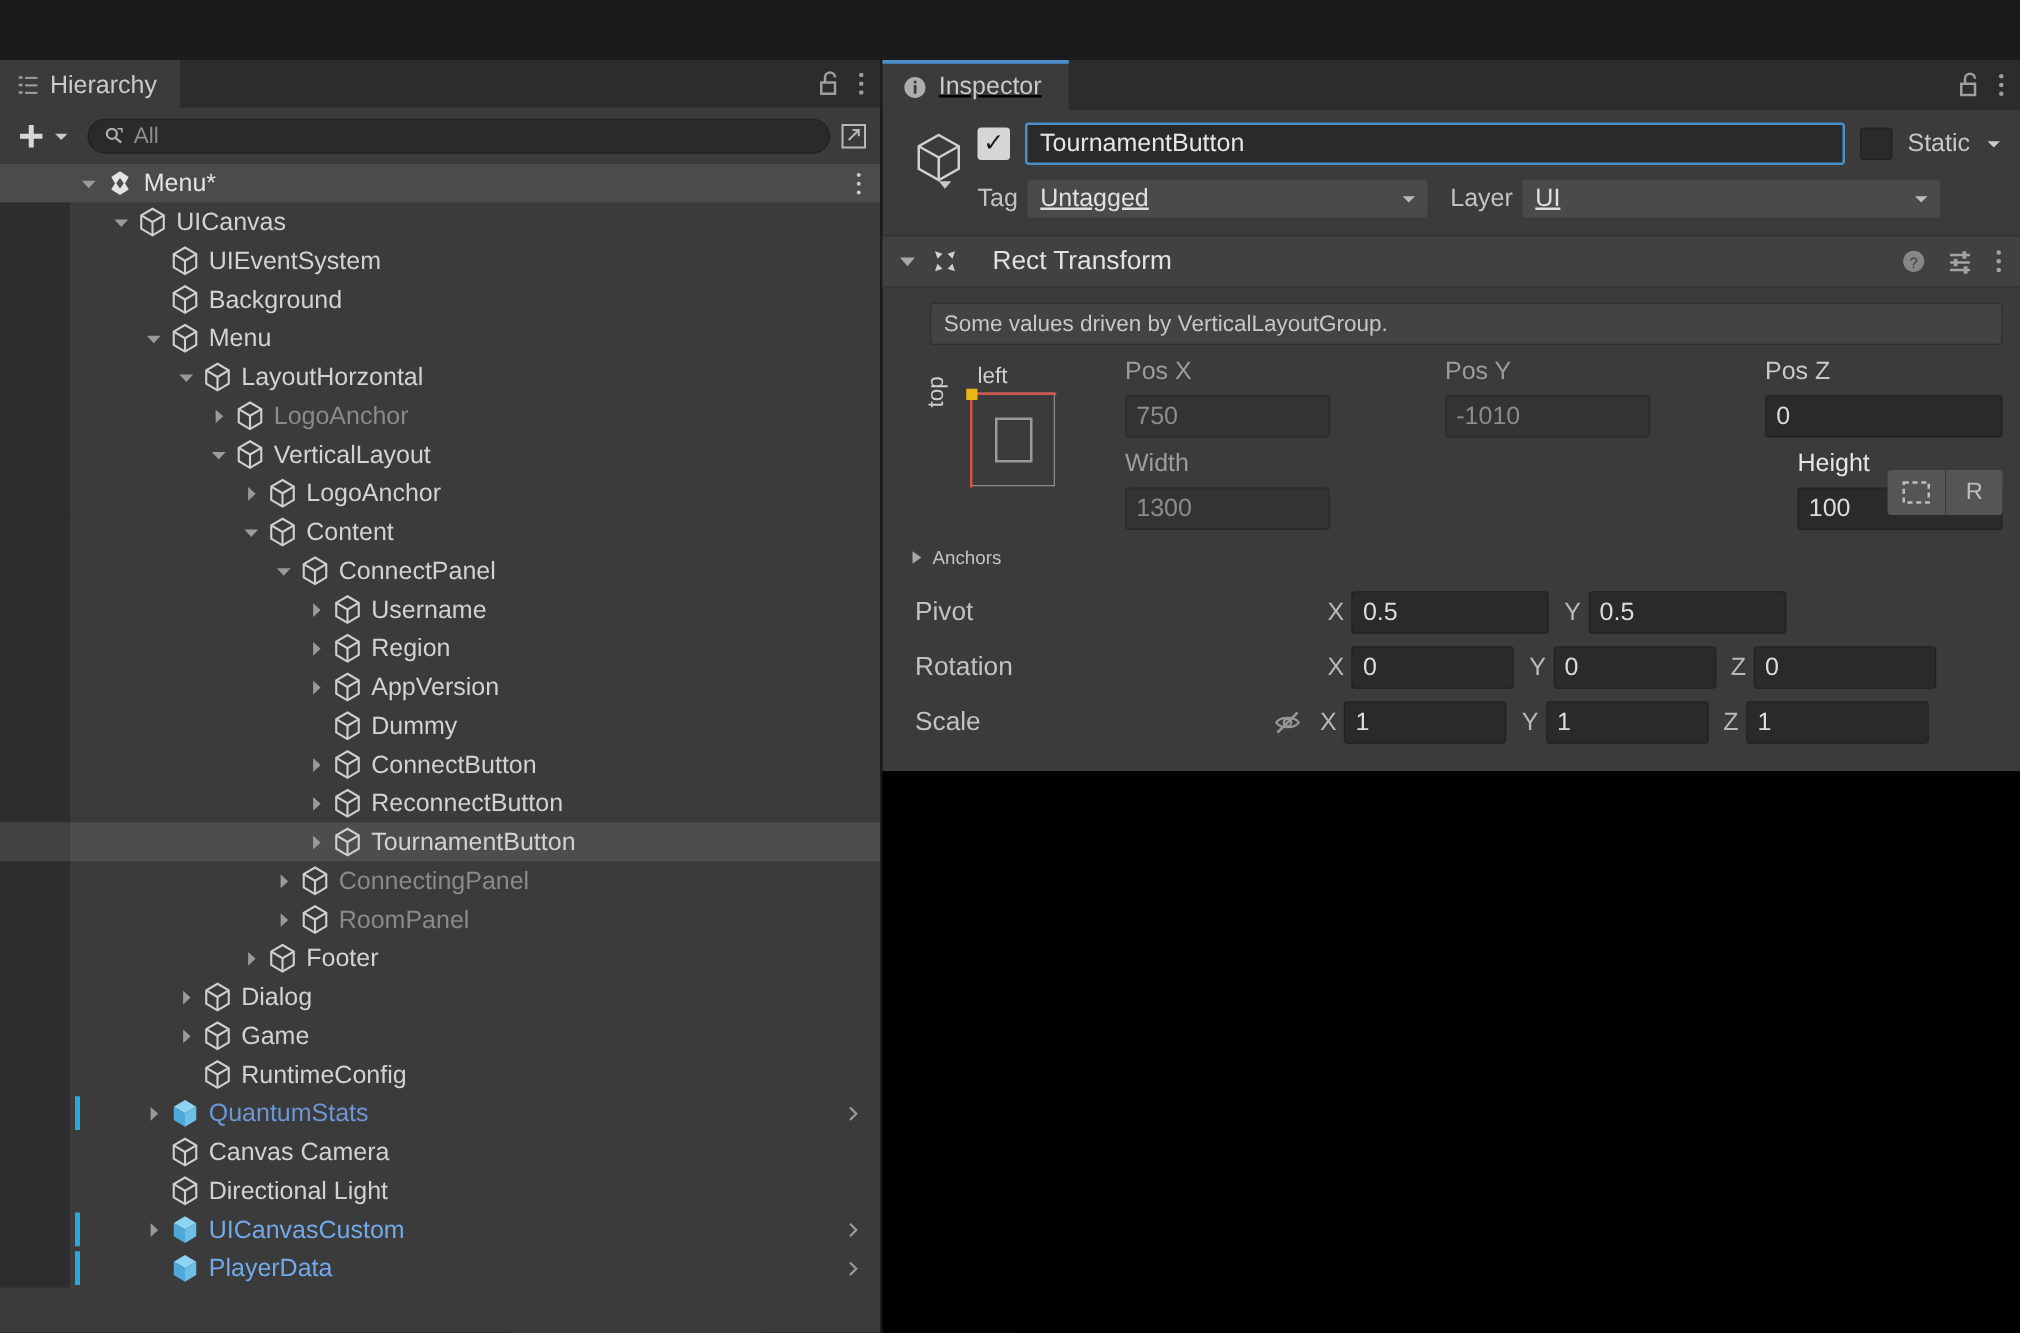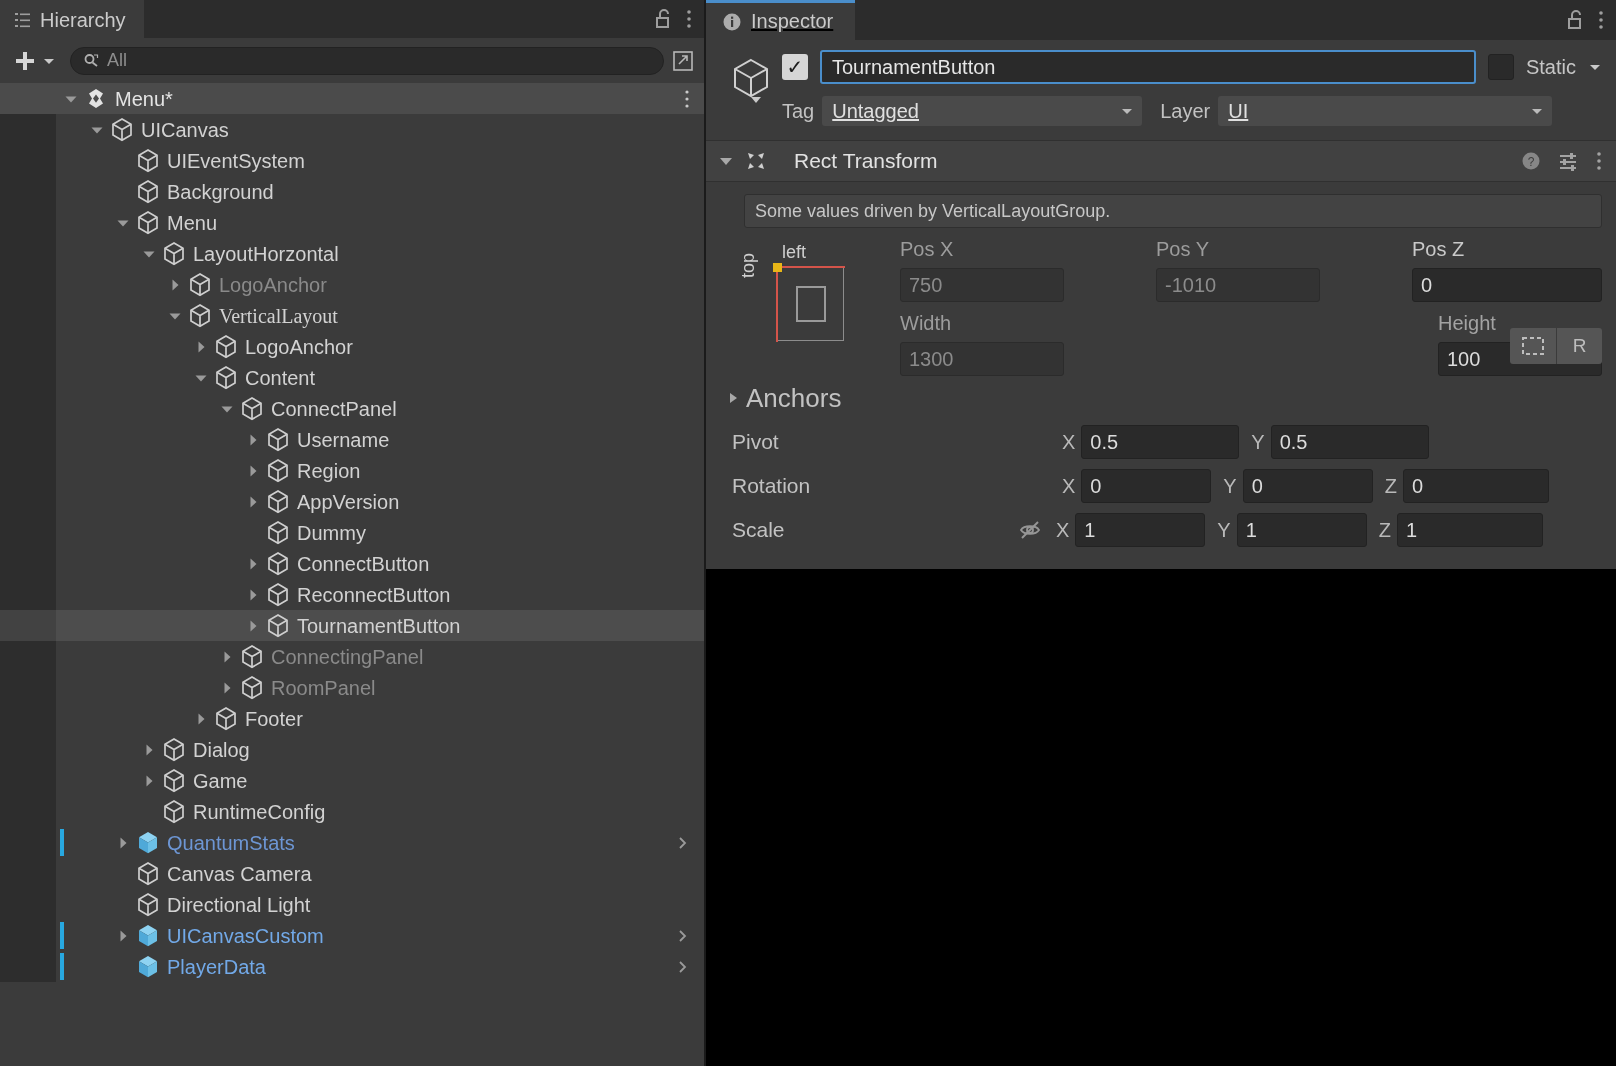--- a/index.html
+++ b/index.html
@@ -2,21 +2,21 @@
 <html><head>
 <meta charset="utf-8">
 <style>
   * { box-sizing: border-box; margin: 0; padding: 0; }
   html, body {
     width: 1616px; height: 1066px;
     background: #1b1b1b;
     font-family: "Liberation Sans", sans-serif;
     overflow: hidden;
   }
-  .root { position: relative; width: 1616px; height: 854px; display: flex; }
+  .root { position: relative; width: 1616px; height: 854px; display: flex; margin-top: 48px; }
 
   
   .hierarchy {
     width: 706px; height: 1066px;
     background: #3b3b3b;
     position: relative;
     border-right: 2px solid #1b1b1b;
   }
   .tabstrip {
     height: 38px; background: #2c2c2c; position: relative;
@@ -351,21 +351,21 @@
               <svg width="24" height="26" viewBox="0 0 24 26">
                 <path d="M12 2 L21 7.3 L21 18 L12 23.3 L3 18 L3 7.3 Z" fill="none" stroke="#cfcfcf" stroke-width="1.7"></path>
                 <path d="M12 23.3 L12 12.6 M12 12.6 L3 7.3 M12 12.6 L21 7.3" fill="none" stroke="#cfcfcf" stroke-width="1.7"></path>
               </svg>
             </span>
             <span class="lbl">LogoAnchor</span>
           </div>
         </div>
         <div class="row">
           <div class="gutter"></div>
-          <div class="content" style="margin-left: 164px; font-family: Liberation Serif, serif;">
+          <div class="content" style="margin-left: 164px;">
             <span class="tri">
               <svg width="16" height="16" viewBox="0 0 16 16">
                 <path d="M2.5 5.5 L8 11.5 L13.5 5.5 Z" fill="#9a9a9a"></path>
               </svg>
             </span>
             <span class="cube">
               <svg width="24" height="26" viewBox="0 0 24 26">
                 <path d="M12 2 L21 7.3 L21 18 L12 23.3 L3 18 L3 7.3 Z" fill="none" stroke="#cfcfcf" stroke-width="1.7"></path>
                 <path d="M12 23.3 L12 12.6 M12 12.6 L3 7.3 M12 12.6 L21 7.3" fill="none" stroke="#cfcfcf" stroke-width="1.7"></path>
               </svg>
@@ -883,21 +883,21 @@
               <div class="flabel" style="color:#c9c9c9">Pos Z</div>
               <div class="finput">0</div>
             </div>
           </div>
           <div class="frow" style="margin-top:10px">
             <div class="fcol">
               <div class="flabel">Width</div>
               <div class="finput driven">1300</div>
             </div>
             <div class="fcol">
-              <div class="flabel" style="color:#a3a3a3">Height</div>
+              <div class="flabel" style="color:#e5e5e5">Height</div>
               <div class="finput">100</div>
             </div>
           </div>
           <div class="btn-pair">
             <div class="sq-btn">
               <svg width="24" height="20" viewBox="0 0 24 20">
                 <g stroke="#bdbdbd" stroke-width="2" fill="none" stroke-dasharray="4 3">
                   <rect x="2" y="2" width="20" height="16"></rect>
                 </g>
               </svg>
@@ -906,21 +906,21 @@
           </div>
         </div>
       </div>
 
       <div class="anchors-row">
         <span>
           <svg width="14" height="14" viewBox="0 0 14 14">
               <path d="M4 2 L11 7 L4 12 Z" fill="#a8a8a8"></path>
             </svg>
         </span>
-        <span class="fld-lbl" style="font-size:26px">Anchors</span>
+        <span class="fld-lbl" style="font-size:15px">Anchors</span>
       </div>
 
       <div class="prop-row">
         <span class="prop-lbl">Pivot</span>
         <span class="axis">X</span>
         <div class="axis-field" style="width:158px">0.5</div>
         <span class="axis" style="margin-left:12px">Y</span>
         <div class="axis-field" style="width:158px">0.5</div>
       </div>
 

